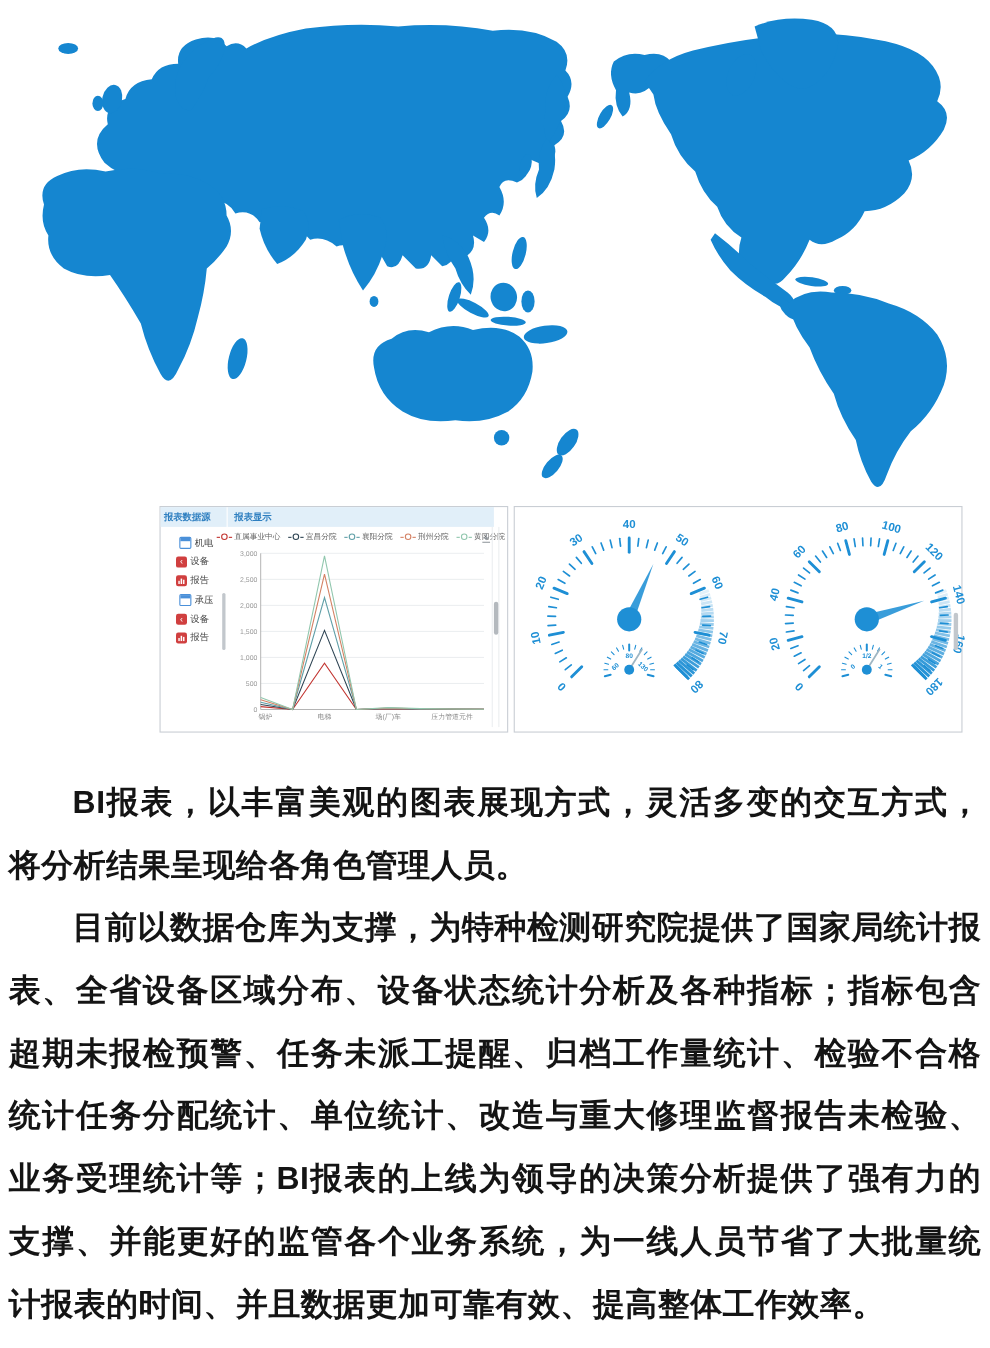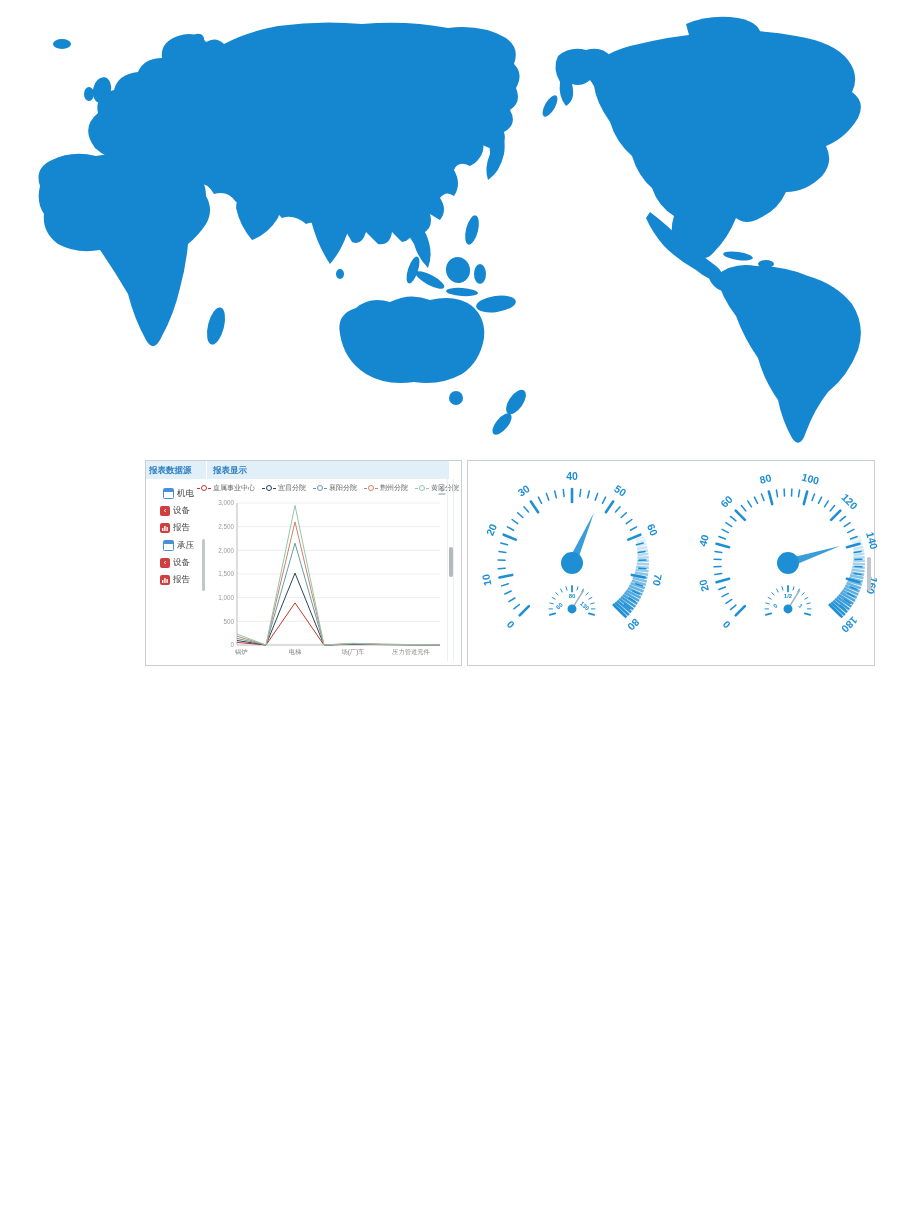--- a/index.html
+++ b/index.html
@@ -435,14 +435,16 @@
           <text x="98" y="125.26299999999999" text-anchor="middle" dominant-baseline="middle" font-size="6" font-weight="bold" fill="#1e8fd5" transform="rotate(0 98 125.26299999999999)">1/2</text>
           <text x="110.34128827845842" y="135.25677819695233" text-anchor="middle" dominant-baseline="middle" font-size="6" font-weight="bold" fill="#1e8fd5" transform="rotate(42 110.34128827845842 135.25677819695233)">1</text>
           <line x1="98" y1="137.88" x2="109.54853052543423" y2="119.398487840463" stroke="#9fb6c3" stroke-width="1.6" stroke-linecap="round"></line>
           <circle cx="98" cy="137.88" r="4.5" fill="#1e8fd5"></circle>
         </svg>
       <div class="gauge-scroll"></div>
     </div>
   </div>
 
   <div class="text-block">
+    <p>BI报表，以丰富美观的图表展现方式，灵活多变的交互方式，将分析结果呈现给各角色管理人员。</p>
+    <p>目前以数据仓库为支撑，为特种检测研究院提供了国家局统计报表、全省设备区域分布、设备状态统计分析及各种指标；指标包含超期未报检预警、任务未派工提醒、归档工作量统计、检验不合格统计任务分配统计、单位统计、改造与重大修理监督报告未检验、业务受理统计等；BI报表的上线为领导的决策分析提供了强有力的支撑、并能更好的监管各个业务系统，为一线人员节省了大批量统计报表的时间、并且数据更加可靠有效、提高整体工作效率。</p>
   </div>
 </div>
 
 </body></html>

